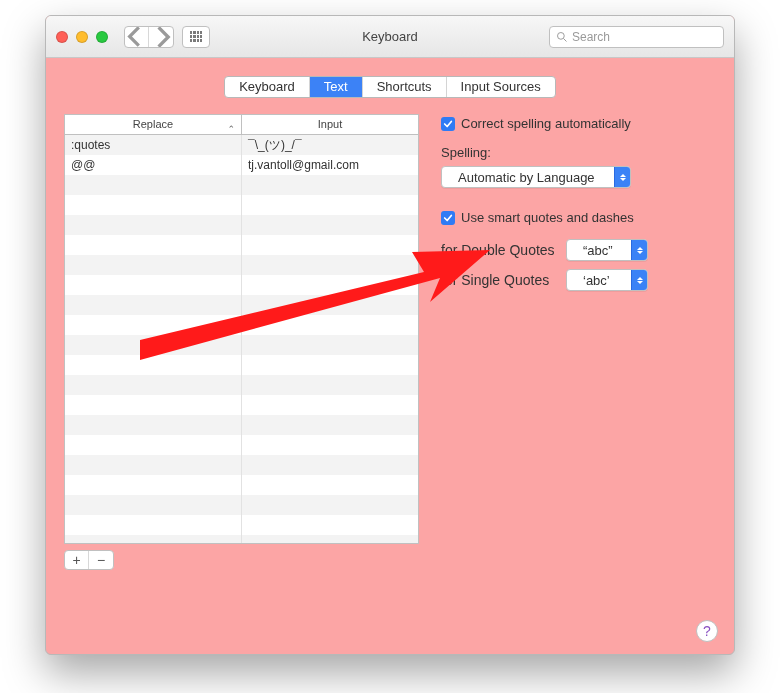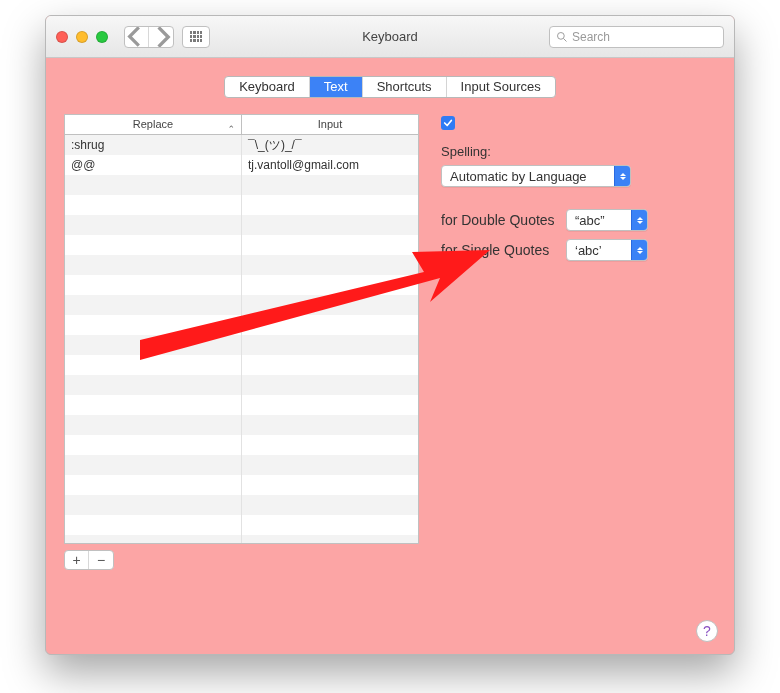--- a/index.html
+++ b/index.html
@@ -205,21 +205,21 @@
   .label { font-size:13px; color:#333; }
   .fieldlabel { font-size:13px; margin-bottom:6px; display:block; }
   .dropdown {
     display: flex;
     align-items: center;
     justify-content: space-between;
     border: 1px solid #c0c0c0;
     border-radius: 4px;
     background: #fff;
     height: 22px;
-    padding-left: 8px;
+    padding-left: 16px;
     font-size: 13px;
     color: #333;
     box-shadow: 0 1px 0 rgba(0,0,0,0.05);
   }
   .dropdown .stepper {
     width: 16px;
     height: 100%;
     background: #3b82f6;
     border-left: 1px solid #2a6ae0;
     border-top-right-radius: 3px;
@@ -324,21 +324,21 @@
             <div class="th">
               <span>Replace</span>
               <span class="sort-caret">⌃</span>
             </div>
             <div class="th">
               <span>Input</span>
             </div>
           </div>
           <div class="tbody" id="tbody">
               <div class="tr">
-                <div class="td">:shrug</div>
+                <div class="td">:quotes</div>
                 <div class="td">¯\_(ツ)_/¯</div>
               </div>
               <div class="tr">
                 <div class="td">@@</div>
                 <div class="td">tj.vantoll@gmail.com</div>
               </div>
               <div class="tr">
                 <div class="td"></div>
                 <div class="td"></div>
               </div>
@@ -422,31 +422,40 @@
         </div>
       </div>
 
       <div class="right">
         <div class="checkrow">
           <div class="checkbox">
             <svg viewBox="0 0 12 12">
                 <path d="M2 6 L5 9 L10 3" fill="none" stroke="#fff" stroke-width="2" stroke-linecap="round" stroke-linejoin="round"></path>
               </svg>
           </div>
+          <span class="label">Correct spelling automatically</span>
         </div>
 
         <span class="fieldlabel">Spelling:</span>
         <div class="dropdown wide">
           <span>Automatic by Language</span>
           <div class="stepper">
               <span class="up"></span>
               <span class="dn"></span>
             </div>
         </div>
 
+        <div class="checkrow">
+          <div class="checkbox">
+            <svg viewBox="0 0 12 12">
+                <path d="M2 6 L5 9 L10 3" fill="none" stroke="#fff" stroke-width="2" stroke-linecap="round" stroke-linejoin="round"></path>
+              </svg>
+          </div>
+          <span class="label">Use smart quotes and dashes</span>
+        </div>
 
         <div class="pairrow">
           <span class="plabel">for Double Quotes</span>
           <div class="dropdown small">
             <span>“abc”</span>
             <div class="stepper">
                 <span class="up"></span>
                 <span class="dn"></span>
               </div>
           </div>

